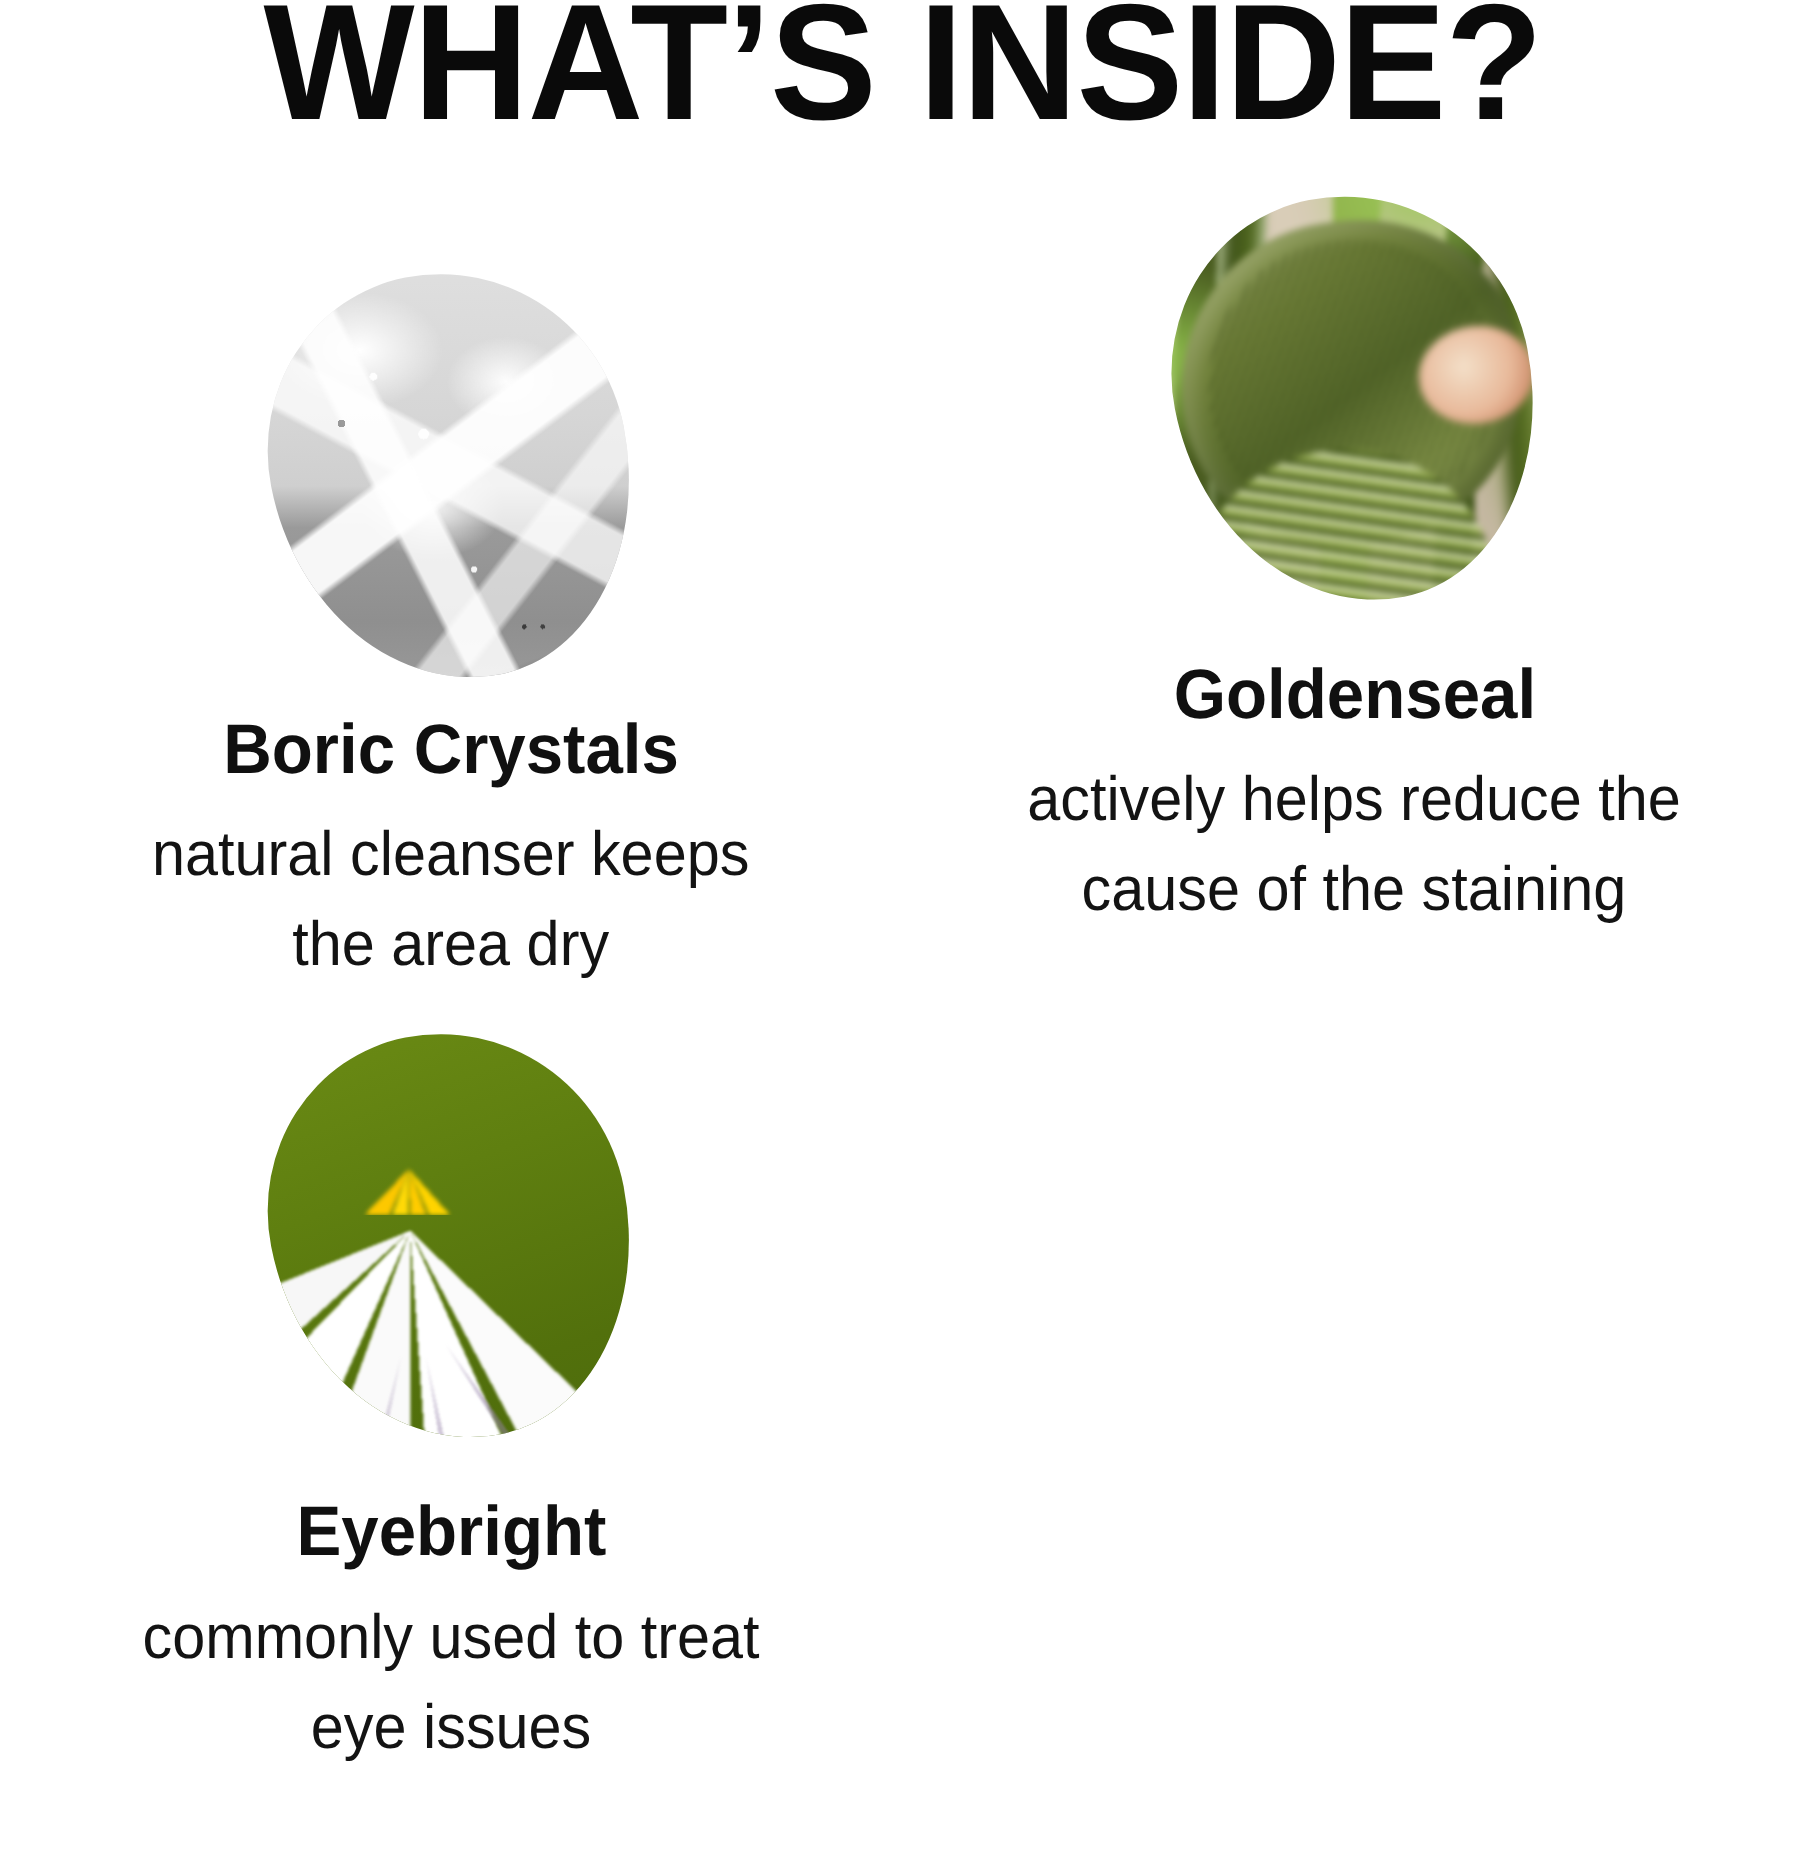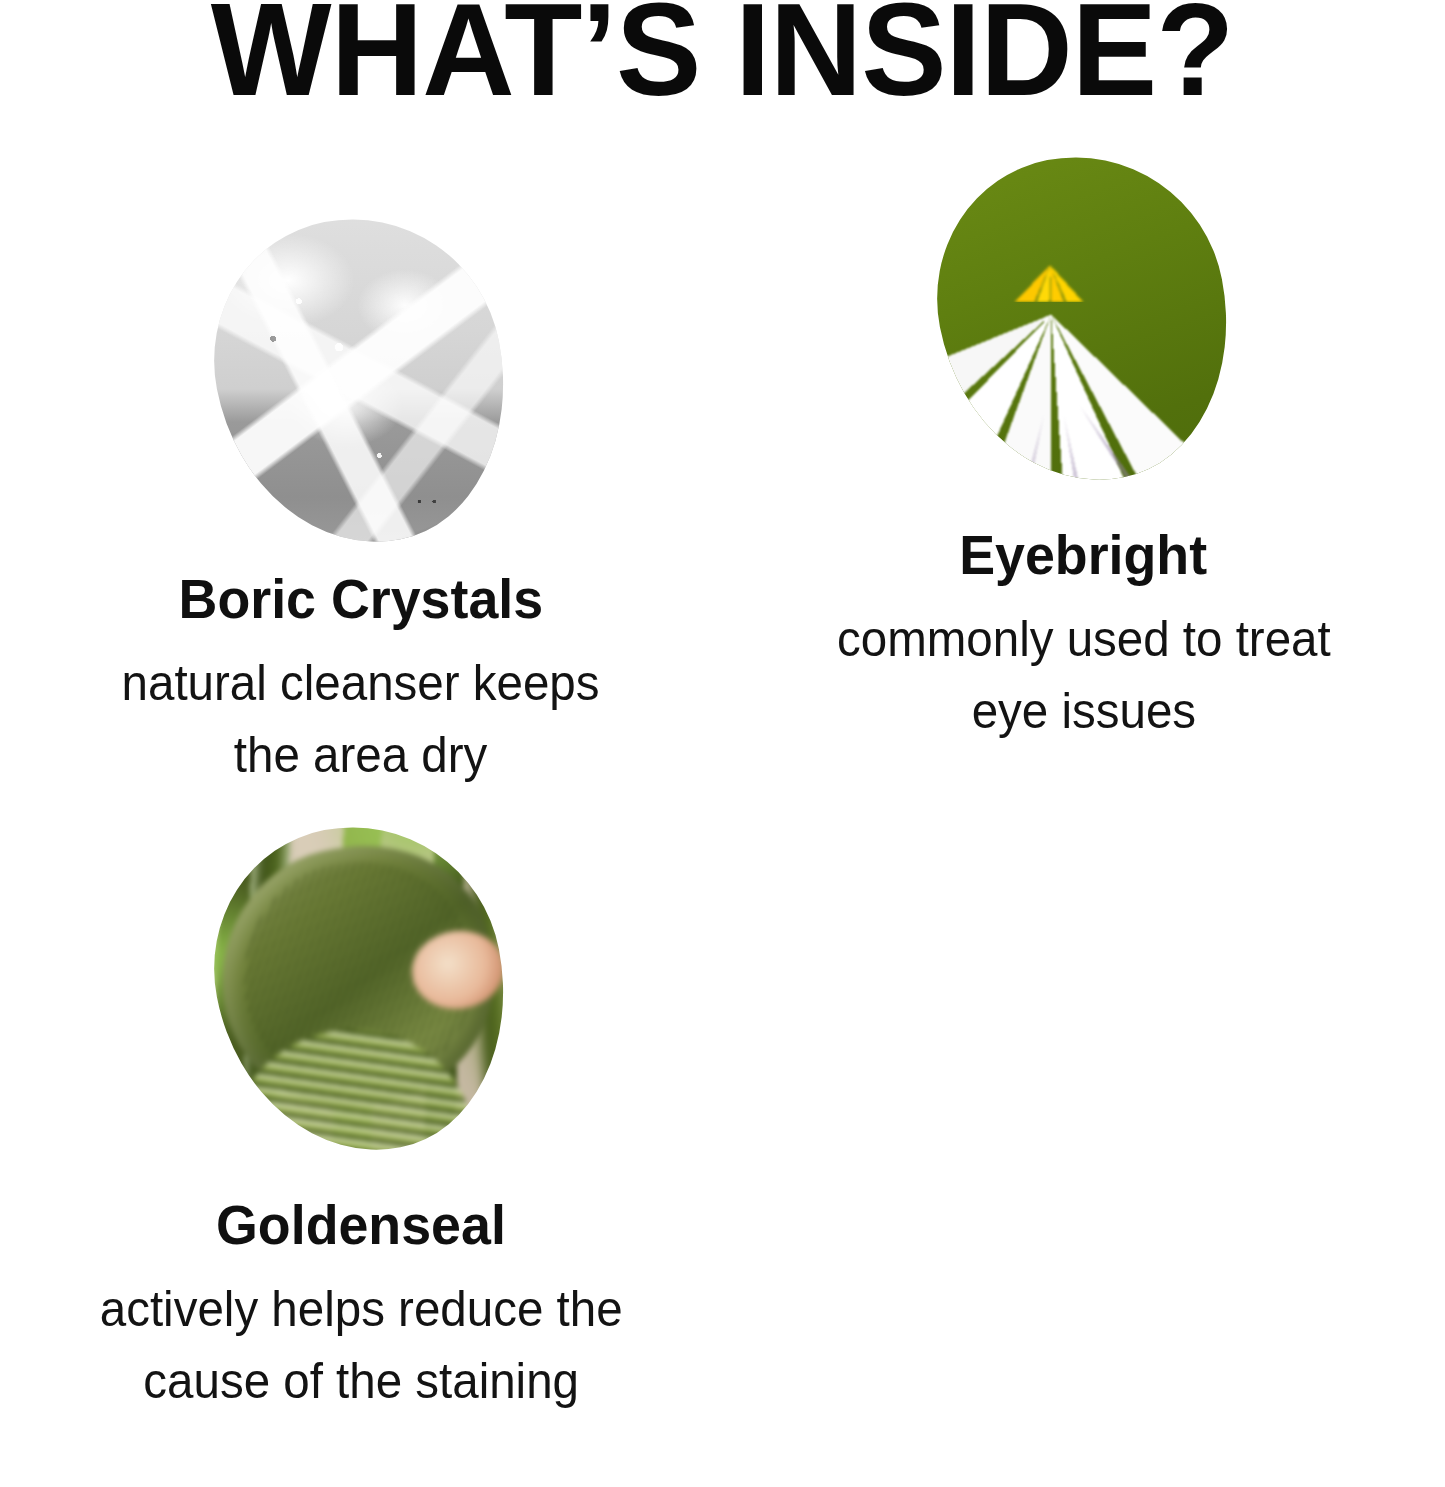--- a/index.html
+++ b/index.html
@@ -323,42 +323,42 @@
 
   <div class="cell row1">
     <div class="thumb">
       <div class="inner crystal"></div>
     </div>
     <div class="ing-name">Boric Crystals</div>
     <div class="ing-desc">natural cleanser keeps
 the area dry</div>
   </div>
 
-
-  <div class="cell row2">
-    <div class="thumb">
-      <div class="inner eyebright">
-        <div class="petals"></div>
-        <div class="veins"></div>
-        <div class="eye"></div>
-      </div>
-    </div>
-    <div class="ing-name">Eyebright</div>
-    <div class="ing-desc">commonly used to treat
-eye issues</div>
-  </div>
 
   <div class="cell row2">
     <div class="thumb">
       <div class="inner goldenseal">
         <div class="bokeh"></div>
         <div class="stalkL"></div>
         <div class="stalkR"></div>
         <div class="shoot"></div>
         <div class="curl"></div>
       </div>
     </div>
     <div class="ing-name">Goldenseal</div>
     <div class="ing-desc">actively helps reduce the
 cause of the staining</div>
   </div>
 
+  <div class="cell row2">
+    <div class="thumb">
+      <div class="inner eyebright">
+        <div class="petals"></div>
+        <div class="veins"></div>
+        <div class="eye"></div>
+      </div>
+    </div>
+    <div class="ing-name">Eyebright</div>
+    <div class="ing-desc">commonly used to treat
+eye issues</div>
+  </div>
+
 </div>
 
 </body></html>

